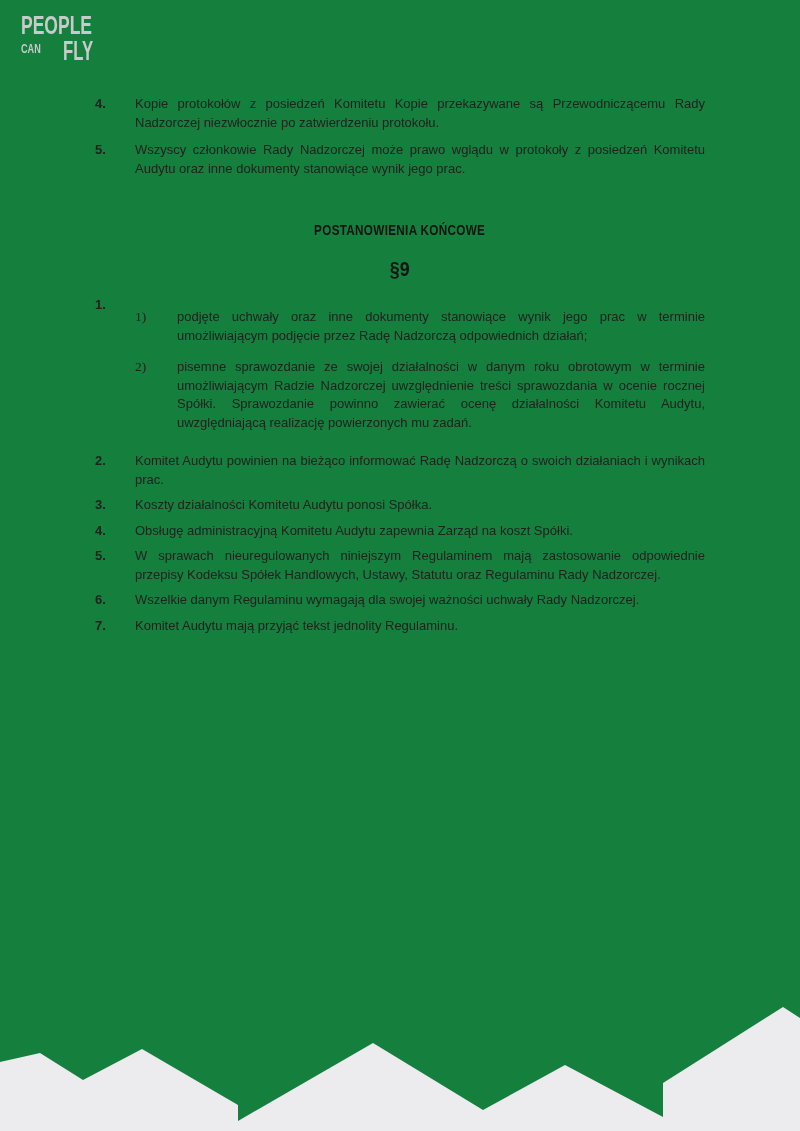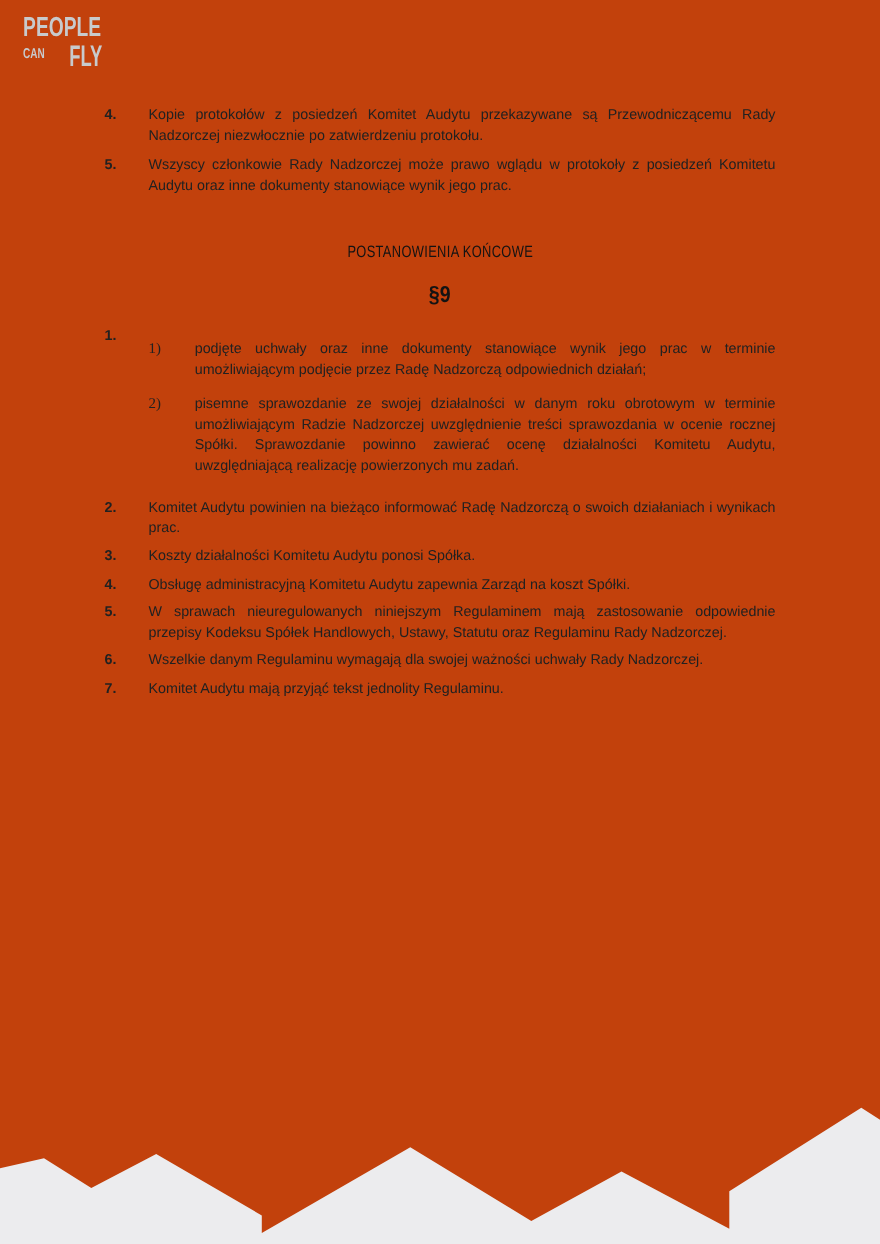--- a/index.html
+++ b/index.html
@@ -4,21 +4,21 @@
 <style>
   html, body {
     margin: 0;
     padding: 0;
     background: #ffffff;
   }
   .page {
     position: relative;
     width: 800px;
     height: 1131px;
-    background: #c2410c;
+    background: #15803d;
     font-family: "Liberation Sans", sans-serif;
     color: #212121;
     overflow: hidden;
   }
 
   
   .logo {
     position: absolute;
     left: 21px;
     top: 13px;
@@ -78,21 +78,21 @@
     font-size: 13px;
     line-height: 18.5px;
     text-align: justify;
   }
 
   .section-heading {
     margin: 44px 0 0 0;
     text-align: center;
     font-size: 15px;
     line-height: 15px;
-    font-weight: normal;
+    font-weight: bold;
     color: #131313;
   }
   .para-mark {
     margin: 22px 0 17px 0;
     text-align: center;
     font-size: 21px;
     line-height: 20px;
     font-weight: bold;
     color: #131313;
   }
@@ -135,21 +135,21 @@
     <span class="logo-people">PEOPLE</span>
     <span class="logo-can">CAN</span>
     <span class="logo-fly">FLY</span>
   </div>
 
   <main class="content">
 
     <ol class="num-list top-list">
       <li class="num-item">
         <span class="num">4.</span>
-        <p class="txt">Kopie protokołów z posiedzeń Komitet Audytu przekazywane są Przewodniczącemu Rady Nadzorczej niezwłocznie po zatwierdzeniu protokołu.</p>
+        <p class="txt">Kopie protokołów z posiedzeń Komitetu Kopie przekazywane są Przewodniczącemu Rady Nadzorczej niezwłocznie po zatwierdzeniu protokołu.</p>
       </li>
       <li class="num-item">
         <span class="num">5.</span>
         <p class="txt">Wszyscy członkowie Rady Nadzorczej może prawo wglądu w protokoły z posiedzeń Komitetu Audytu oraz inne dokumenty stanowiące wynik jego prac.</p>
       </li>
     </ol>
 
     <h2 class="section-heading">
       <span class="condensed">POSTANOWIENIA KOŃCOWE</span>
     </h2>

